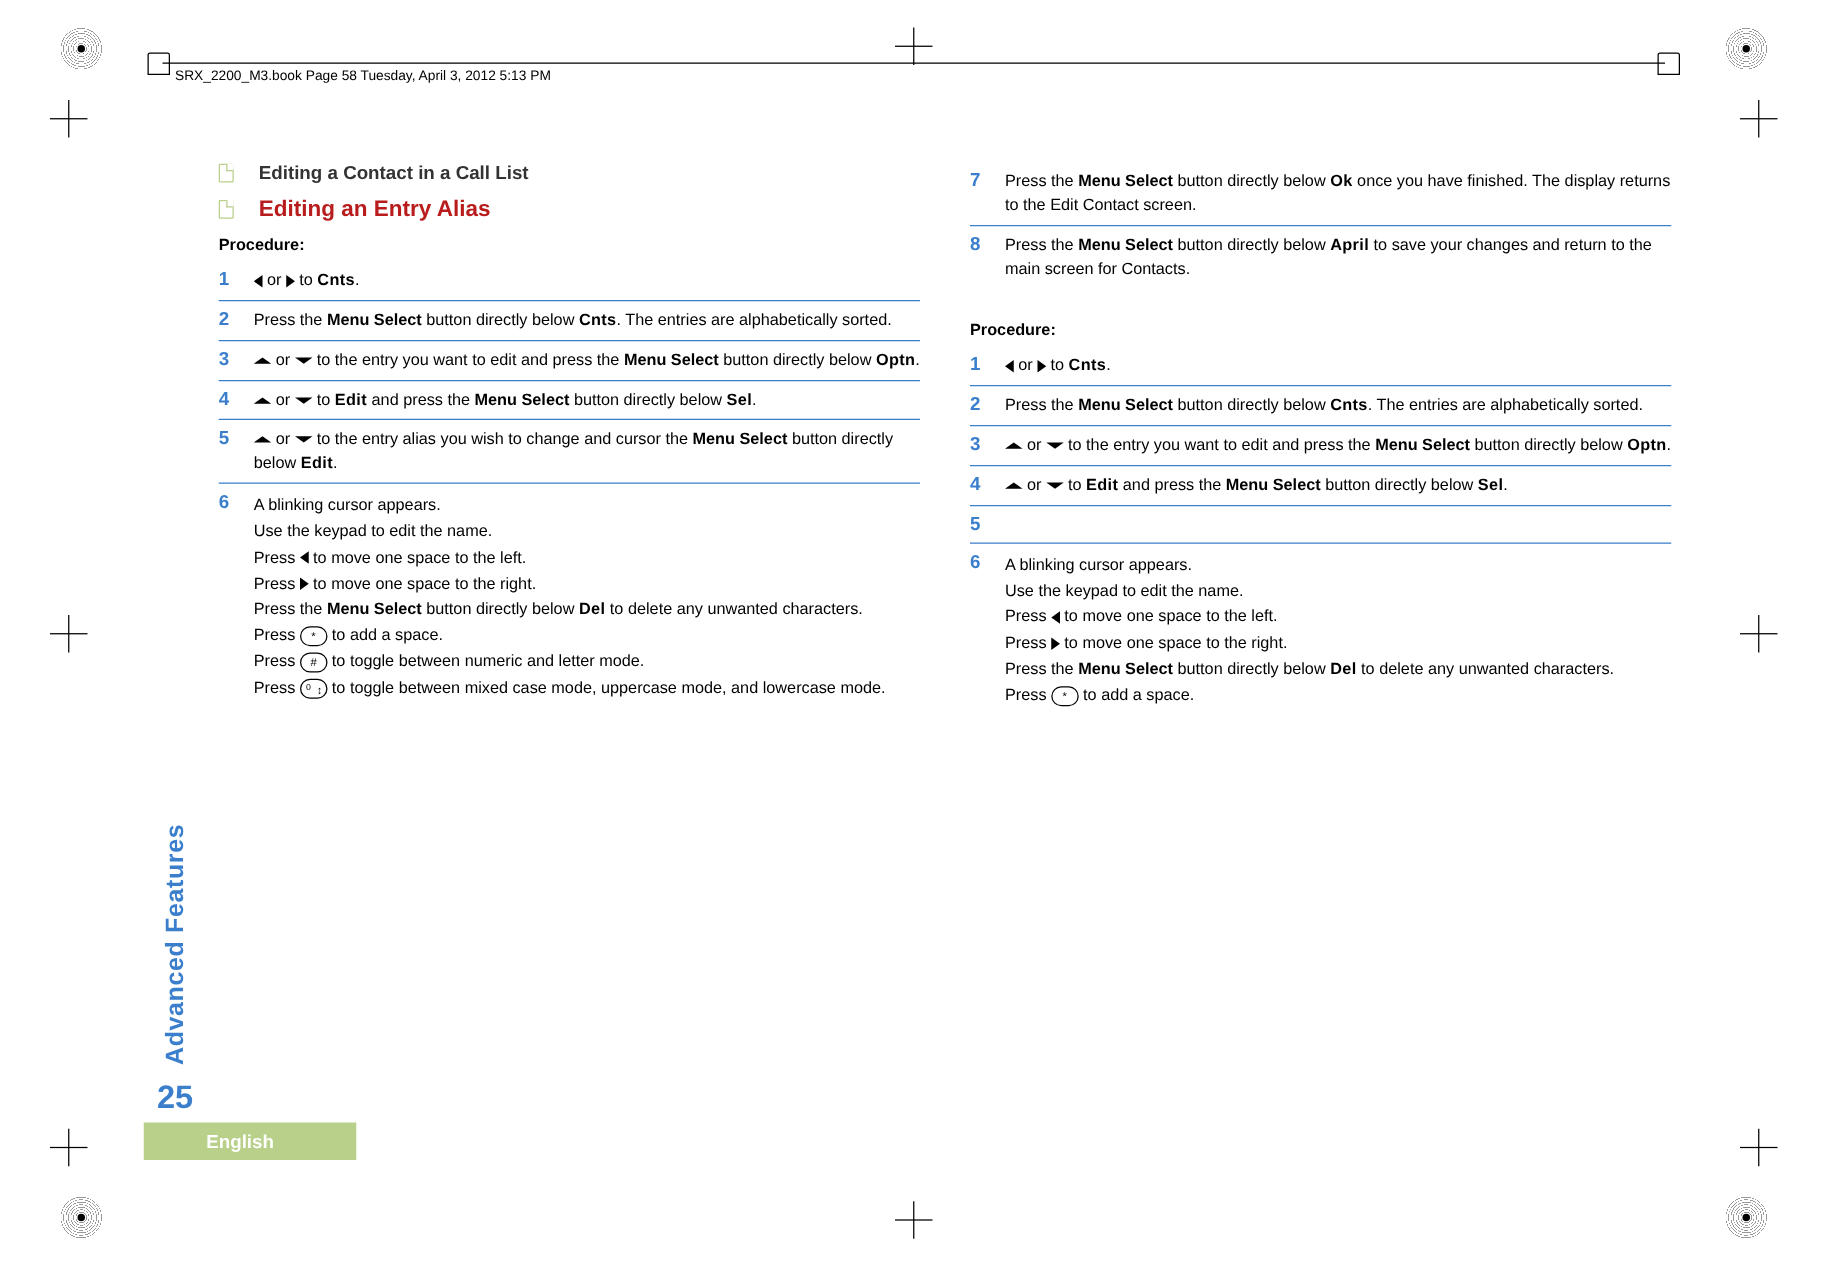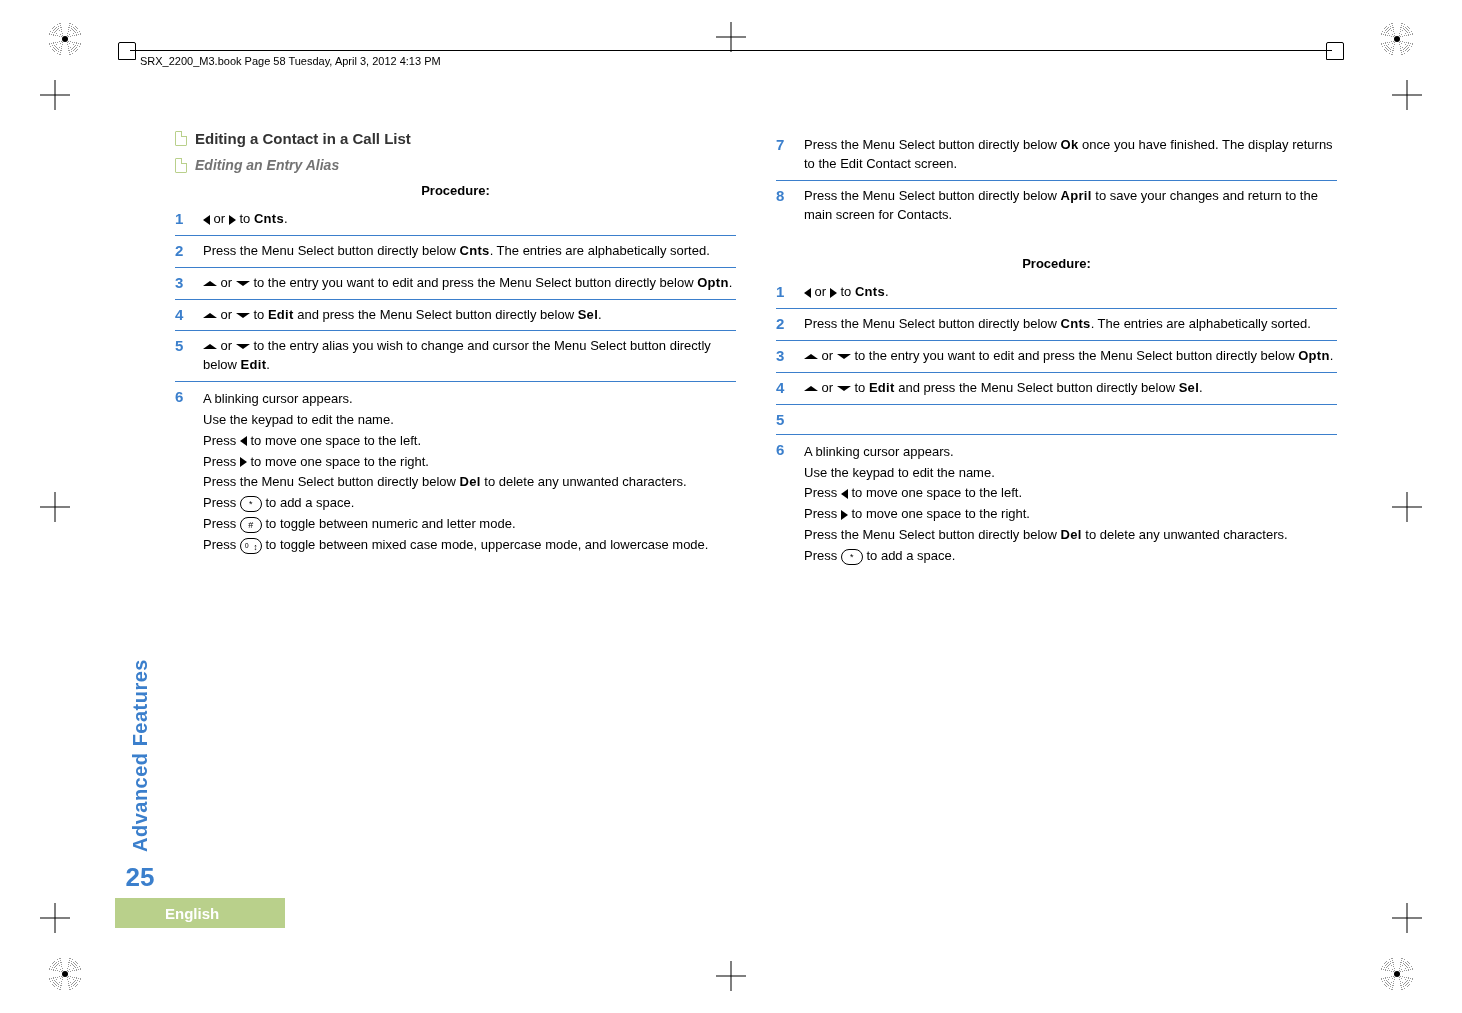--- a/index.html
+++ b/index.html
@@ -41,47 +41,47 @@
   
   .sidebar { position: absolute; left: 0; bottom: 30px; width: 50px; display: flex; flex-direction: column; align-items: center; }
   .sidebar-title { writing-mode: vertical-rl; transform: rotate(180deg); font-size: 20px; font-weight: bold; color: #3b7fcc; margin-bottom: 10px; letter-spacing: 0.5px; }
   .page-num { font-size: 26px; font-weight: bold; color: #3b7fcc; }
   
   .lang-tab { position: absolute; left: 0; bottom: -5px; width: 170px; height: 30px; background: #b9d08b; color: #fff; font-weight: bold; display: flex; align-items: center; padding-left: 50px; font-size: 15px; text-align: right; }
   
   .columns { position: absolute; top: 40px; left: 60px; right: 10px; bottom: 40px; display: flex; gap: 40px; }
   .col { flex: 1; }
   
-  .h-row { display: flex; align-items: center; gap: 8px; margin-bottom: 10px; }
+  .h-row { display: flex; align-items: center; gap: 20px; margin-bottom: 10px; }
   .page-icon { width: 12px; height: 15px; border: 1px solid #b9d08b; border-radius: 1px; position: relative; flex-shrink: 0; }
   .page-icon::after { content: ""; position: absolute; top: -1px; right: -1px; width: 5px; height: 5px; background: #fff; border-left: 1px solid #b9d08b; border-bottom: 1px solid #b9d08b; }
   .h2 { font-size: 15px; font-weight: bold; color: #333; }
-  .h3 { font-size: 14px; font-weight: bold; font-style: italic; color: #737373; }
-  
-  .proc-label { font-weight: bold; font-size: 13px; margin: 8px 0 6px 0; color: #000; text-align: center; }
+  .h3 { font-size: 18px; font-weight: bold; color: #b91c1c; }
+  
+  .proc-label { font-weight: bold; font-size: 13px; margin: 8px 0 6px 0; color: #000; }
   
   .step { display: flex; gap: 12px; padding: 6px 0; }
   .step + .step { border-top: 1px solid #3b7fcc; }
   .step-num { font-size: 15px; font-weight: bold; color: #3b7fcc; width: 16px; flex-shrink: 0; }
   .step-body { flex: 1; line-height: 1.45; color: #000; }
   .step-body p { margin: 2px 0; }
   
   .disp { font-family: "Trebuchet MS", Arial, sans-serif; font-weight: bold; letter-spacing: 0.3px; margin-top: 44px; }
   
   .tri-l, .tri-r, .tri-u, .tri-d { display: inline-block; width: 0; height: 0; vertical-align: middle; }
   .tri-l { border-top: 5px solid transparent; border-bottom: 5px solid transparent; border-right: 7px solid #000; }
   .tri-r { border-top: 5px solid transparent; border-bottom: 5px solid transparent; border-left: 7px solid #000; }
   .tri-u { border-left: 7px solid transparent; border-right: 7px solid transparent; border-bottom: 5px solid #000; }
   .tri-d { border-left: 7px solid transparent; border-right: 7px solid transparent; border-top: 5px solid #000; }
   
   .key { display: inline-block; min-width: 22px; height: 16px; border: 1px solid #000; border-radius: 8px; font-size: 9px; text-align: center; line-height: 14px; vertical-align: middle; padding: 0 3px; position: relative; }
   .key-zero::after { content: "0"; font-size: 7px; position: absolute; top: 0px; left: 4px; }
   .key-zero::before { content: "↕"; font-size: 9px; position: absolute; bottom: -1px; right: 3px; }
   
-  b { font-weight: normal; }
+  b { font-weight: bold; }
 </style>
 </head>
 <body>
 
 <div class="regmark reg-tl"></div>
 <div class="regmark reg-tr"></div>
 <div class="regmark reg-bl"></div>
 <div class="regmark reg-br"></div>
 
 <div class="cross cross-tl"></div>
@@ -89,21 +89,21 @@
 <div class="cross cross-bl"></div>
 <div class="cross cross-br"></div>
 <div class="cross cross-ml"></div>
 <div class="cross cross-mr"></div>
 <div class="cross cross-tm"></div>
 <div class="cross cross-bm"></div>
 
 <div class="header-cap header-cap-l"></div>
 <div class="header-cap header-cap-r"></div>
 <div class="header-line"></div>
-<div class="header-text">SRX_2200_M3.book  Page 58  Tuesday, April 3, 2012  4:13 PM</div>
+<div class="header-text">SRX_2200_M3.book  Page 58  Tuesday, April 3, 2012  5:13 PM</div>
 
 <div class="page-frame">
 
   <div class="sidebar">
     <div class="sidebar-title">Advanced Features</div>
     <div class="page-num">25</div>
   </div>
   <div class="lang-tab">English</div>
 
   <div class="columns">

